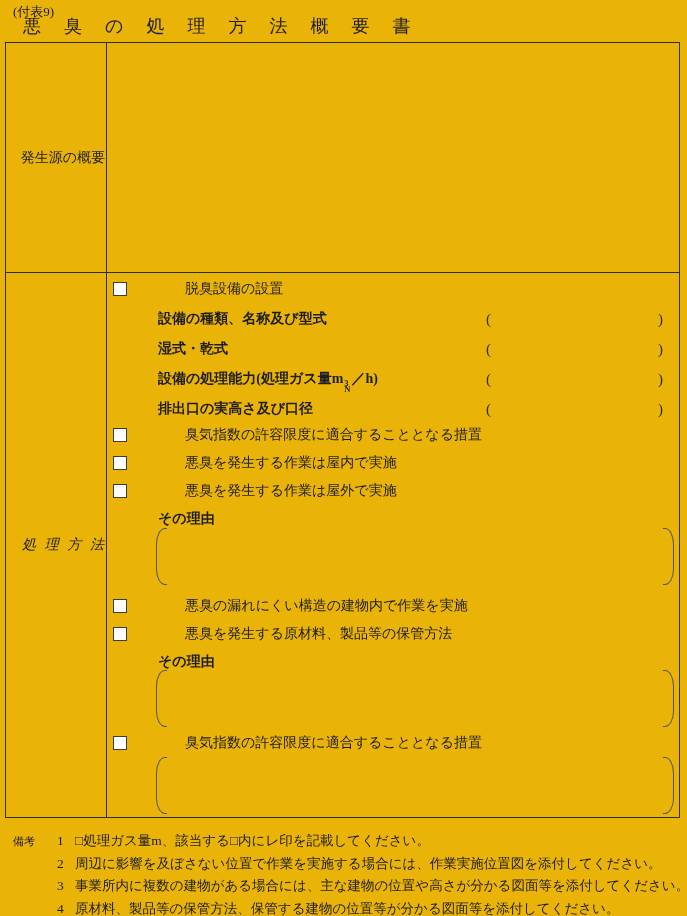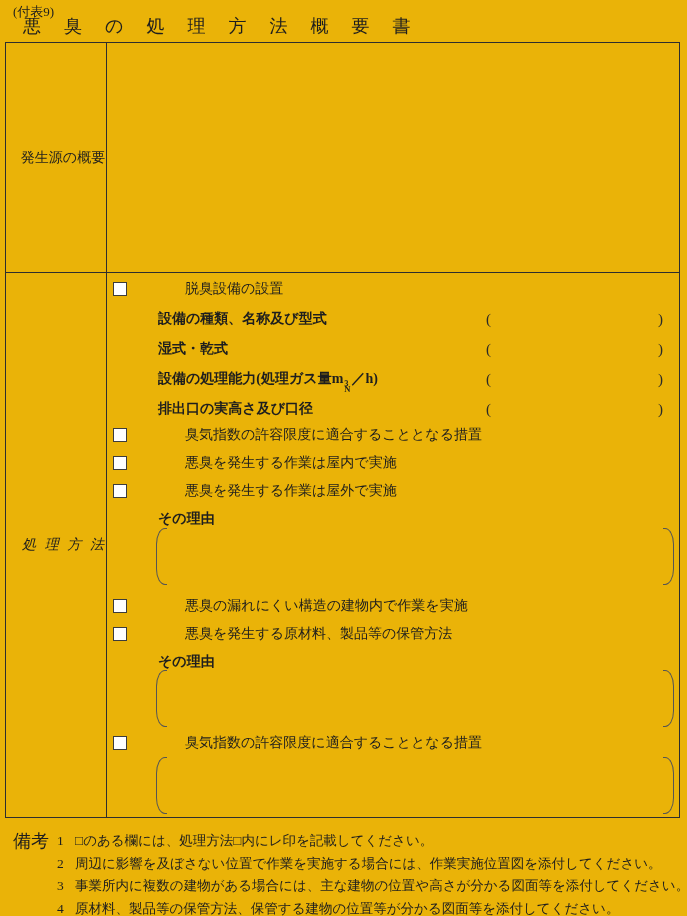--- a/index.html
+++ b/index.html
@@ -137,21 +137,21 @@
   .bparen.r {
     right: 0;
     border: 1.4px solid #555;
     border-left: none;
     border-radius: 0 9px 9px 0 / 0 16px 16px 0;
   }
   .notes { position: absolute; left: 0; top: 0; }
   .note-head {
     position: absolute;
     left: 13px;
-    font-size: 18px;
+    font-size: 11px;
     line-height: 20px;
     white-space: nowrap;
   }
   .note-line {
     position: absolute;
     font-size: 13.5px;
     line-height: 20px;
     white-space: nowrap;
   }
   .note-no { position: absolute; left: 57px; }
@@ -241,21 +241,21 @@
   </div>
   <div class="field-zone" style="top:757px">
     <span class="bparen l"></span>
     <span class="bparen r"></span>
   </div>
 
   <div class="notes">
     <div class="note-head" style="top:831px">備考</div>
     <div class="note-line" style="top:831px">
       <span class="note-no">1</span>
-      <span class="note-text">□のある欄には、処理方法□内にレ印を記載してください。</span>
+      <span class="note-text">□処理ガス量m、該当する□内にレ印を記載してください。</span>
     </div>
     <div class="note-line" style="top:854px">
       <span class="note-no">2</span>
       <span class="note-text">周辺に影響を及ぼさない位置で作業を実施する場合には、作業実施位置図を添付してください。</span>
     </div>
     <div class="note-line" style="top:876px">
       <span class="note-no">3</span>
       <span class="note-text">事業所内に複数の建物がある場合には、主な建物の位置や高さが分かる図面等を添付してください。</span>
     </div>
     <div class="note-line" style="top:899px">

